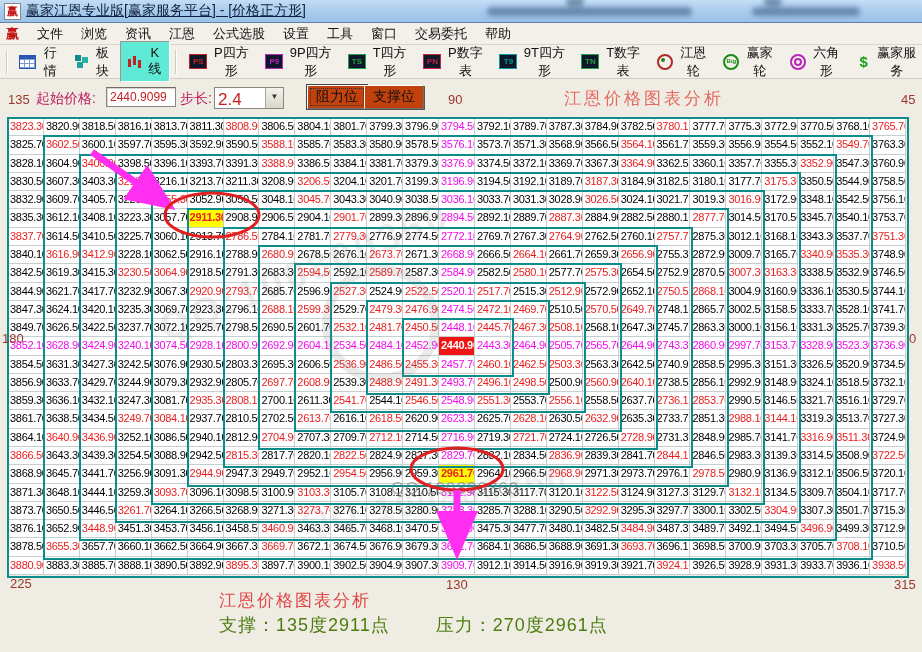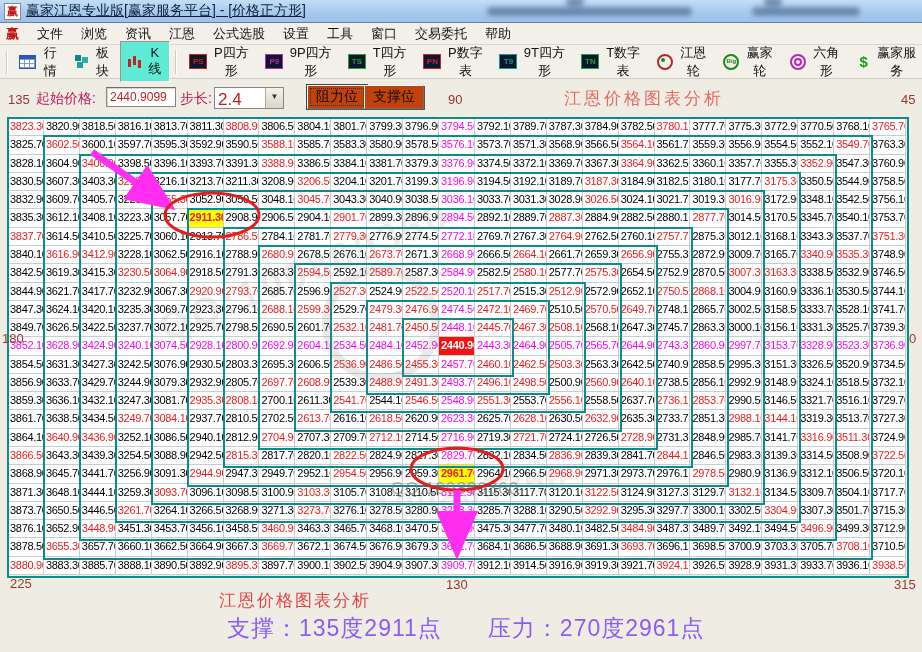--- a/index.html
+++ b/index.html
@@ -82,21 +82,21 @@
   .wm-qq{position:absolute;left:391px;top:479px;font-size:17px;color:rgba(120,120,120,.62);
     letter-spacing:1px;z-index:5;pointer-events:none;}
   .wm-circle{position:absolute;left:322px;top:265px;width:100px;height:100px;border-radius:50%;
     border:9px solid rgba(130,130,130,.17);z-index:5;pointer-events:none;}
   .wm-diag{position:absolute;left:150px;top:250px;font-size:38px;color:rgba(120,120,120,.14);
     transform:rotate(-22deg);z-index:5;pointer-events:none;letter-spacing:4px;font-weight:bold;}
   .wm-diag2{position:absolute;left:300px;top:480px;font-size:34px;color:rgba(120,120,120,.12);
     transform:rotate(-10deg);z-index:5;pointer-events:none;letter-spacing:3px;font-weight:bold;}
   
   .analysis-title{position:absolute;left:219px;top:589px;font-size:17px;color:#e24545;letter-spacing:2px;}
-  .analysis-line{position:absolute;left:227px;top:613px;font-size:23px;color:#8b5cf6;letter-spacing:1px;}
+  .analysis-line{position:absolute;left:219px;top:613px;font-size:18px;color:#4d7c0f;letter-spacing:1px;}
   .analysis-line .gap{display:inline-block;width:46px;}
 </style>
 </head>
 <body>
 
 <div class="window">
 
   <div class="titlebar">
     <div class="title-icon">赢</div>
     <div class="title-text">赢家江恩专业版[赢家服务平台] - [价格正方形]</div>

